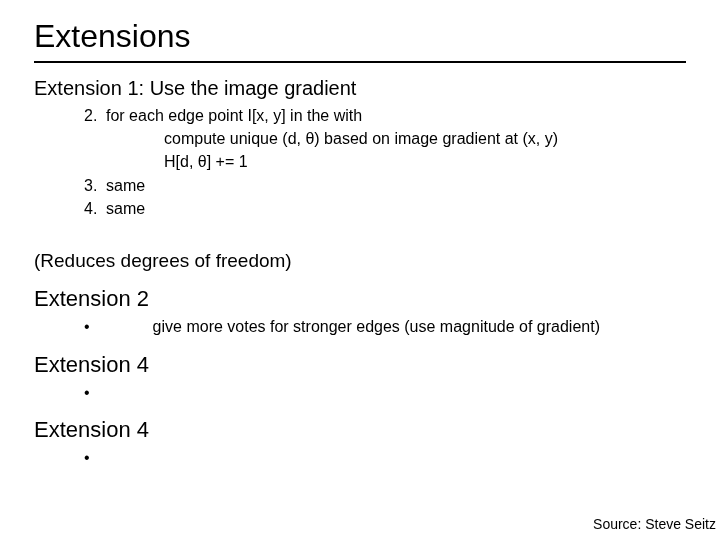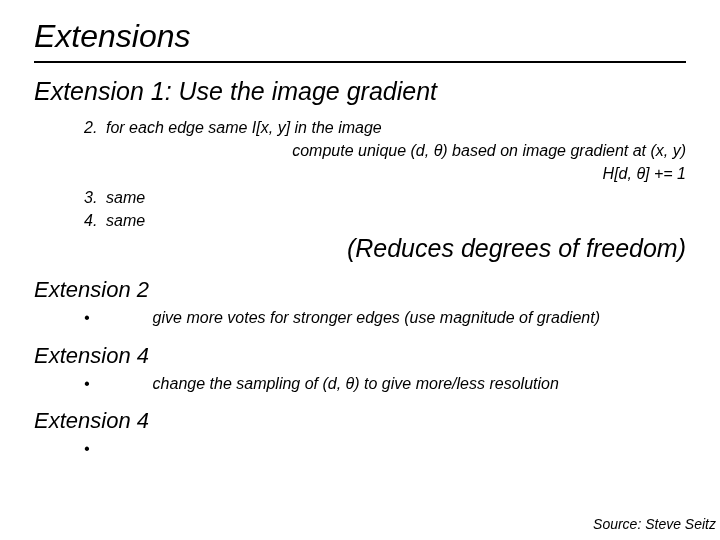--- a/index.html
+++ b/index.html
@@ -1,49 +1,48 @@
 <!DOCTYPE html>
 <html><head>
 <meta charset="utf-8">
 <style>
-  * { margin: 0; padding: 0; box-sizing: border-box; font-style: italic; }
+  * { margin: 0; padding: 0; box-sizing: border-box; }
   body {
     width: 720px;
     height: 540px;
     background: #fff;
     font-family: Arial, Helvetica, sans-serif;
     color: #000;
     padding: 18px 34px 0 34px;
     position: relative;
   }
   .title {
     font-size: 32px;
     font-weight: 400;
     border-bottom: 2px solid #000;
     padding-bottom: 6px;
     margin-bottom: 14px;
   }
   .sub {
-    font-size: 25px;
-    margin-bottom: 10px;
+    font-size: 20px;
+    margin-bottom: 4px;
     margin-top: 8px;
   }
   .ol {
     list-style: none;
     padding-left: 50px;
     font-size: 16px;
     line-height: 1.45;
   }
   .ol .num { display: inline-block; width: 22px; }
-  .indent { padding-left: 80px; text-align: right; }
+  .indent { padding-left: 80px; }
   .paren {
-    font-size: 25px;
-    margin-top: 2px;
+    font-size: 19px;
+    margin-top: 30px;
     margin-bottom: 10px;
-    text-align: right;
   }
   .ext-head {
     font-size: 22px;
     margin-top: 14px;
     margin-bottom: 4px;
   }
   .bullet-row {
     display: flex;
     padding-left: 50px;
     font-size: 16px;
@@ -59,39 +58,38 @@
     font-size: 14px;
   }
 </style>
 </head>
 <body>
 
 <div class="title">Extensions</div>
 
 <div class="sub">Extension 1:  Use the image gradient</div>
 <div class="ol">
-  <div><span class="num">2.</span><span>for each edge same I[x, y] in the image</span></div>
+  <div><span class="num">2.</span><span>for each edge point I[x, y] in the with</span></div>
   <div class="indent">compute unique (d, θ) based on image gradient at (x, y)</div>
   <div class="indent">H[d, θ] += 1</div>
   <div><span class="num">3.</span><span>same</span></div>
   <div><span class="num">4.</span><span>same</span></div>
 </div>
 
 <div class="paren">(Reduces degrees of freedom)</div>
 
 <div class="ext-head">Extension 2</div>
 <div class="bullet-row">
   <span class="dot">•</span>
   <span class="txt">give more votes for stronger edges (use magnitude of gradient)</span>
 </div>
 
 <div class="ext-head">Extension 4</div>
 <div class="bullet-row">
   <span class="dot">•</span>
-  <span class="txt">change the sampling of (d, θ) to give more/less resolution</span>
 </div>
 
 <div class="ext-head">Extension 4</div>
 <div class="bullet-row">
   <span class="dot">•</span>
 </div>
 
 <div class="source">Source: Steve Seitz</div>
 
 </body></html>

